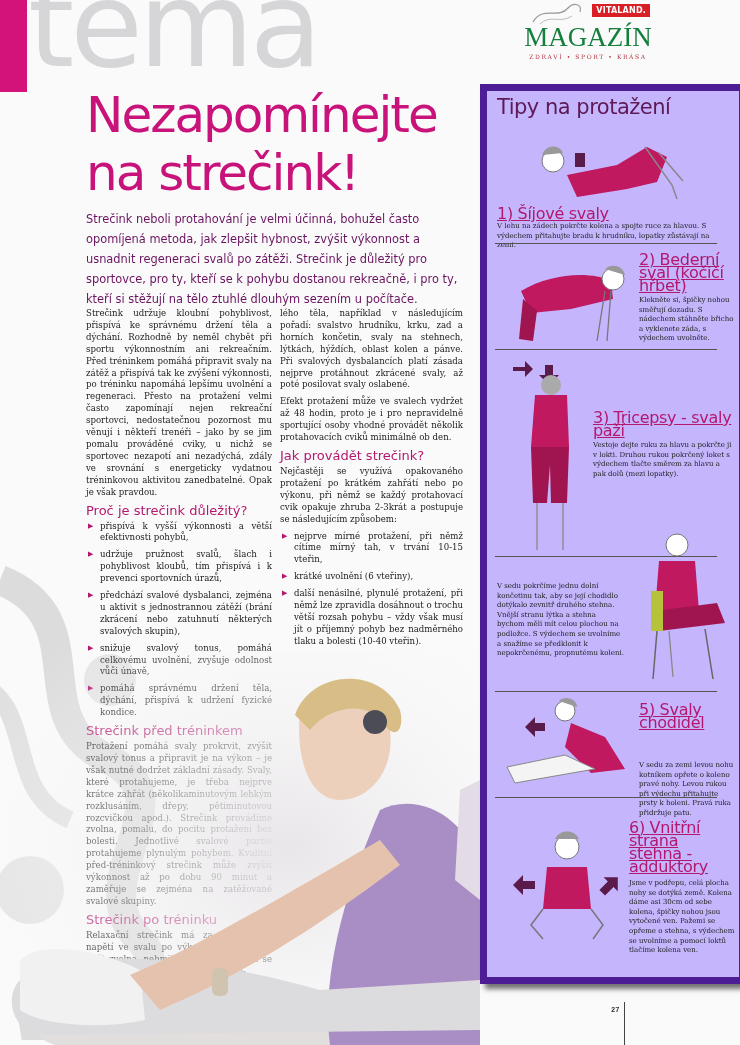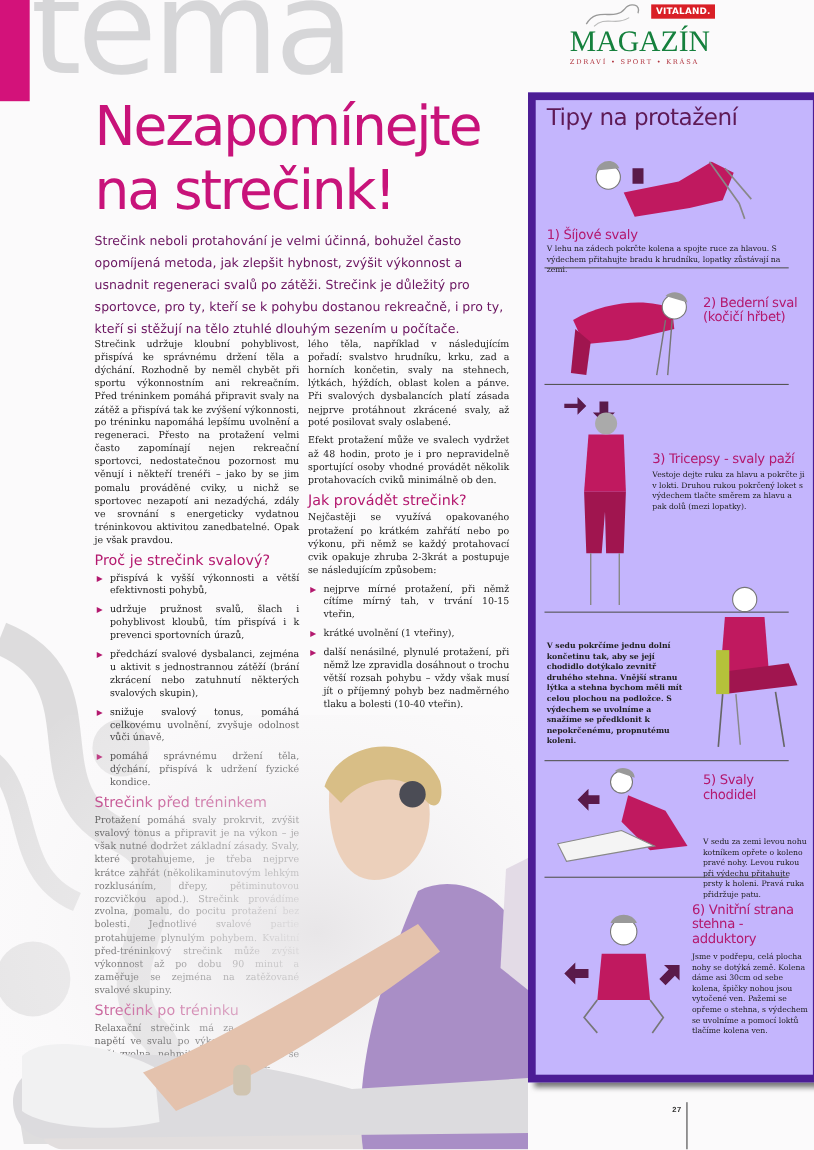--- a/index.html
+++ b/index.html
@@ -1,39 +1,39 @@
 <!DOCTYPE html>
 <html><head>
 <meta charset="utf-8">
 <style>
   html,body{margin:0;padding:0;}
   body{width:740px;height:1045px;position:relative;overflow:hidden;background:#fbfafb;font-family:"DejaVu Serif",serif;color:#222;}
   .bg-ornament{position:absolute;left:-40px;top:560px;width:260px;height:480px;opacity:.22;}
   .accent-bar{position:absolute;left:0;top:0;width:27px;height:92px;background:#d3127a;}
   .section-word{position:absolute;left:28px;top:-34px;font-family:"DejaVu Sans",sans-serif;font-size:118px;letter-spacing:-4px;color:#d6d6d8;line-height:1;}
-  .logo{position:absolute;left:518px;top:0;width:140px;height:66px;text-align:left;}
+  .logo{position:absolute;left:518px;top:0;width:140px;height:66px;text-align:center;}
   .logo .badge{position:absolute;right:8px;top:4px;background:#d91f26;color:#fff;font-family:"DejaVu Sans",sans-serif;font-weight:bold;font-size:8px;padding:2px 4px;letter-spacing:.2px;}
   .logo .swirl{position:absolute;left:10px;top:0;width:60px;height:26px;}
   .logo .name{position:absolute;left:0;right:0;top:24px;font-family:"Liberation Serif",serif;font-size:27px;letter-spacing:0;color:#15803d;line-height:1;}
   .logo .tag{position:absolute;left:0;right:0;top:53px;font-family:"DejaVu Serif",serif;font-size:6px;letter-spacing:1.6px;color:#b0343f;}
   .headline{position:absolute;left:86px;top:86px;width:380px;font-family:"DejaVu Sans",sans-serif;font-weight:normal;color:#c8137a;font-size:50px;line-height:58px;letter-spacing:-2px;margin:0;}
   .lead{position:absolute;left:86px;top:209px;width:384px;font-family:"DejaVu Sans",sans-serif;font-size:11.4px;line-height:20px;color:#6a1460;}
   .col{position:absolute;font-size:8.6px;line-height:11.9px;text-align:justify;color:#222;}
   .col p{margin:0 0 5px 0;}
   .col h3{font-family:"DejaVu Sans",sans-serif;font-weight:normal;color:#b3186e;font-size:13px;margin:4px 0 4px 0;line-height:13px;}
   .col ul{list-style:none;margin:0 0 4px 0;padding:0;}
   .col li{position:relative;padding-left:14px;margin-bottom:5px;}
   .col li .bullet{position:absolute;left:2px;top:0;color:#b3186e;font-size:7px;}
   .col1{left:86px;top:308px;width:186px;}
   .col2{left:280px;top:308px;width:183px;}
   .photo{position:absolute;left:0;top:650px;width:480px;height:395px;}
   .tips{position:absolute;left:480px;top:84px;width:252px;height:886px;background:#c4b5fd;border:7px solid #4c1d95;box-shadow:5px 5px 5px rgba(0,0,0,.55);}
   .tips-title{position:absolute;left:10px;top:4px;font-family:"DejaVu Sans",sans-serif;font-size:21px;color:#5e1a56;letter-spacing:-0.5px;}
   .tip{position:absolute;left:0;width:252px;}
-  .tip-title{font-family:"DejaVu Sans",sans-serif;color:#b3186e;font-size:12px;line-height:13px;letter-spacing:-0.3px;}
+  .tip-title{font-family:"DejaVu Sans",sans-serif;color:#b3186e;font-size:16px;line-height:13px;letter-spacing:-0.3px;text-decoration:underline;}
   .tip-text{font-size:7px;line-height:9.6px;color:#222;}
   .divider{position:absolute;left:8px;width:222px;height:1px;background:#555;}
   .illus{position:absolute;}
   .page-num{position:absolute;left:611px;top:1006px;font-family:Liberation Mono, monospace;font-size:7px;font-weight:bold;color:#333;}
   .page-rule{position:absolute;left:624px;top:1002px;width:1px;height:43px;background:#444;}
 </style>
 </head>
 <body>
 
 <svg class="bg-ornament" viewBox="0 0 260 480">
@@ -58,42 +58,42 @@
 
 <h1 class="headline">
   <span>Nezapomínejte</span><br>
   <span>na strečink!</span>
 </h1>
 
 <div class="lead">Strečink neboli protahování je velmi účinná, bohužel často opomíjená metoda, jak zlepšit hybnost, zvýšit výkonnost a usnadnit regeneraci svalů po zátěži. Strečink je důležitý pro sportovce, pro ty, kteří se k pohybu dostanou rekreačně, i pro ty, kteří si stěžují na tělo ztuhlé dlouhým sezením u počítače.</div>
 
 <div class="col col1">
   <p>Strečink udržuje kloubní pohyblivost, přispívá ke správnému držení těla a dýchání. Rozhodně by neměl chybět při sportu výkonnostním ani rekreačním. Před tréninkem pomáhá připravit svaly na zátěž a přispívá tak ke zvýšení výkonnosti, po tréninku napomáhá lepšímu uvolnění a regeneraci. Přesto na protažení velmi často zapomínají nejen rekreační sportovci, nedostatečnou pozornost mu věnují i někteří trenéři – jako by se jim pomalu prováděné cviky, u nichž se sportovec nezapotí ani nezadýchá, zdály ve srovnání s energeticky vydatnou tréninkovou aktivitou zanedbatelné. Opak je však pravdou.</p>
-  <h3>Proč je strečink svalový?</h3>
+  <h3>Proč je strečink důležitý?</h3>
   <ul>
     <li><span class="bullet">▶</span><span>přispívá k vyšší výkonnosti a větší efektivnosti pohybů,</span></li>
     <li><span class="bullet">▶</span><span>udržuje pružnost svalů, šlach i pohyblivost kloubů, tím přispívá i k prevenci sportovních úrazů,</span></li>
     <li><span class="bullet">▶</span><span>předchází svalové dysbalanci, zejména u aktivit s jednostrannou zátěží (brání zkrácení nebo zatuhnutí některých svalových skupin),</span></li>
     <li><span class="bullet">▶</span><span>snižuje svalový tonus, pomáhá celkovému uvolnění, zvyšuje odolnost vůči únavě,</span></li>
     <li><span class="bullet">▶</span><span>pomáhá správnému držení těla, dýchání, přispívá k udržení fyzické kondice.</span></li>
   </ul>
   <h3>Strečink před tréninkem</h3>
   <p>Protažení pomáhá svaly prokrvit, zvýšit svalový tonus a připravit je na výkon – je však nutné dodržet základní zásady. Svaly, které protahujeme, je třeba nejprve krátce zahřát (několikaminutovým lehkým rozklusáním, dřepy, pětiminutovou rozcvičkou apod.). Strečink provádíme zvolna, pomalu, do pocitu protažení bez bolesti. Jednotlivé svalové partie protahujeme plynulým pohybem. Kvalitní před-tréninkový strečink může zvýšit výkonnost až po dobu 90 minut a zaměřuje se zejména na zatěžované svalové skupiny.</p>
   <h3>Strečink po tréninku</h3>
   <p>Relaxační strečink má za úkol snížit napětí ve svalu po výkonu. Protahujeme opět zvolna, nehmitáme a zaměřujeme se na protažení a následné uvolnění ce-</p>
 </div>
 
 <div class="col col2">
   <p>lého těla, například v následujícím pořadí: svalstvo hrudníku, krku, zad a horních končetin, svaly na stehnech, lýtkách, hýždích, oblast kolen a pánve. Při svalových dysbalancích platí zásada nejprve protáhnout zkrácené svaly, až poté posilovat svaly oslabené.</p>
   <p>Efekt protažení může ve svalech vydržet až 48 hodin, proto je i pro nepravidelně sportující osoby vhodné provádět několik protahovacích cviků minimálně ob den.</p>
   <h3>Jak provádět strečink?</h3>
   <p>Nejčastěji se využívá opakovaného protažení po krátkém zahřátí nebo po výkonu, při němž se každý protahovací cvik opakuje zhruba 2-3krát a postupuje se následujícím způsobem:</p>
   <ul>
     <li><span class="bullet">▶</span><span>nejprve mírné protažení, při němž cítíme mírný tah, v trvání 10-15 vteřin,</span></li>
-    <li><span class="bullet">▶</span><span>krátké uvolnění (1 vteřiny),</span></li>
+    <li><span class="bullet">▶</span><span>krátké uvolnění (6 vteřiny),</span></li>
     <li><span class="bullet">▶</span><span>další nenásilné, plynulé protažení, při němž lze zpravidla dosáhnout o trochu větší rozsah pohybu – vždy však musí jít o příjemný pohyb bez nadměrného tlaku a bolesti (10-40 vteřin).</span></li>
   </ul>
 </div>
 
 <svg class="photo" viewBox="0 0 480 395">
   <defs>
     <radialGradient id="g1" cx="0.6" cy="0.5" r="0.7">
         <stop offset="0" stop-color="#e8e6e8"></stop>
         <stop offset="1" stop-color="#fbfafb" stop-opacity="0"></stop>
       </radialGradient>
@@ -128,22 +128,23 @@
   </div>
   <div class="divider" style="top:152px;"></div>
 
   <svg class="illus" style="left:14px;top:160px;width:136px;height:100px;" viewBox="0 0 136 100">
     <path d="M20 40 C50 22 90 20 110 30 L112 48 L70 58 L30 62Z" fill="#c0195f"></path>
     <path d="M22 48 L18 88 L32 90 L36 60Z" fill="#a0154f"></path>
     <circle cx="112" cy="28" r="11" fill="#fff" stroke="#777"></circle>
     <path d="M104 18 C110 12 122 14 124 24" fill="#999"></path>
     <path d="M104 40 L96 90 M110 40 L106 90" stroke="#777" stroke-width="1.3"></path>
   </svg>
-  <div class="tip" style="top:162px;left:152px;width:96px;margin-top:16px;">
+  <div class="tip" style="top:162px;left:152px;width:96px;">
     <div class="tip-title">2) Bederní sval (kočičí hřbet)</div>
+    <div class="tip-text" style="padding-top:4px;">Klekněte si, špičky nohou směřují dozadu. S nádechem stáhněte břicho a vyklenete záda, s výdechem uvolněte.</div>
   </div>
   <div class="divider" style="top:258px;"></div>
 
   <svg class="illus" style="left:20px;top:264px;width:80px;height:200px;" viewBox="0 0 80 200">
     <path d="M6 12 L18 12 L18 6 L26 14 L18 22 L18 16 L6 16Z" fill="#5a1a4a"></path>
     <path d="M38 10 L46 10 L46 20 L52 20 L42 30 L32 20 L38 20Z" fill="#5a1a4a"></path>
     <path d="M28 40 L60 40 L62 92 L24 92Z" fill="#c0195f"></path>
     <path d="M24 92 L62 92 L60 148 L44 148 L43 110 L40 148 L26 148Z" fill="#a0154f"></path>
     <path d="M30 148 L30 195 M56 148 L56 195" stroke="#888" stroke-width="1.3"></path>
     <circle cx="44" cy="30" r="10" fill="#aaa"></circle>
@@ -156,21 +157,21 @@
 
   <svg class="illus" style="left:142px;top:440px;width:108px;height:150px;" viewBox="0 0 108 150">
     <circle cx="48" cy="14" r="11" fill="#fff" stroke="#777"></circle>
     <path d="M30 30 L66 30 L70 80 L26 80Z" fill="#c0195f"></path>
     <path d="M26 80 L88 72 L96 92 L30 100Z" fill="#a0154f"></path>
     <rect x="22" y="60" width="12" height="40" fill="#b5c23a"></rect>
     <path d="M28 100 L24 148 M76 98 L84 148" stroke="#666" stroke-width="1.5"></path>
     <path d="M40 100 L44 146" stroke="#888" stroke-width="1.3"></path>
   </svg>
   <div class="tip" style="top:487px;">
-    <div class="tip-text" style="padding:4px 0 0 10px;width:128px;font-weight:bold;">V sedu pokrčíme jednu dolní končetinu tak, aby se její chodidlo dotýkalo zevnitř druhého stehna. Vnější stranu lýtka a stehna bychom měli mít celou plochou na podložce. S výdechem se uvolníme a snažíme se předklonit k nepokrčenému, propnutému koleni.</div>
+    <div class="tip-text" style="padding:4px 0 0 10px;width:128px;">V sedu pokrčíme jednu dolní končetinu tak, aby se její chodidlo dotýkalo zevnitř druhého stehna. Vnější stranu lýtka a stehna bychom měli mít celou plochou na podložce. S výdechem se uvolníme a snažíme se předklonit k nepokrčenému, propnutému koleni.</div>
   </div>
   <div class="divider" style="top:600px;"></div>
 
   <svg class="illus" style="left:8px;top:606px;width:142px;height:96px;" viewBox="0 0 142 96">
     <path d="M30 30 L40 20 L40 26 L50 26 L50 34 L40 34 L40 40Z" fill="#5a1a4a"></path>
     <circle cx="70" cy="14" r="10" fill="#fff" stroke="#777"></circle>
     <path d="M64 4 C70 -2 82 2 82 10" fill="#999"></path>
     <path d="M76 26 L110 40 L130 72 L96 76 L70 50Z" fill="#c0195f"></path>
     <path d="M12 70 L70 58 L100 72 L20 86Z" fill="#f4f4f4" stroke="#888"></path>
   </svg>

